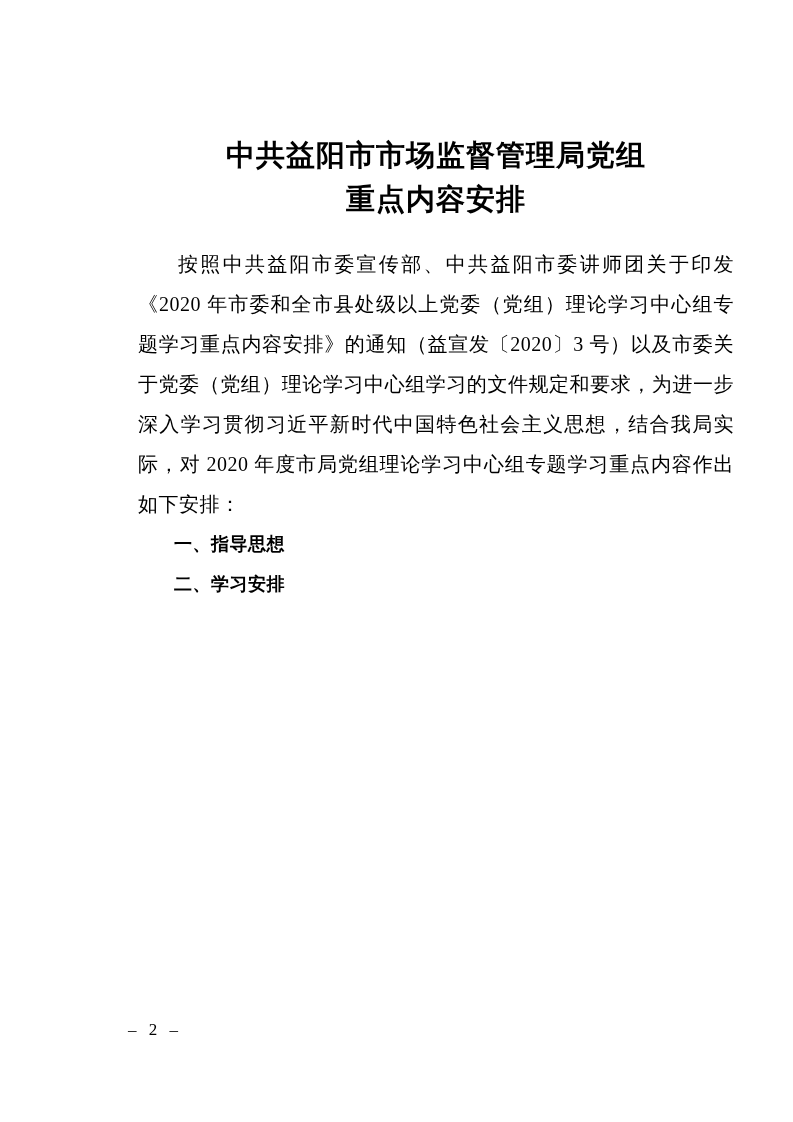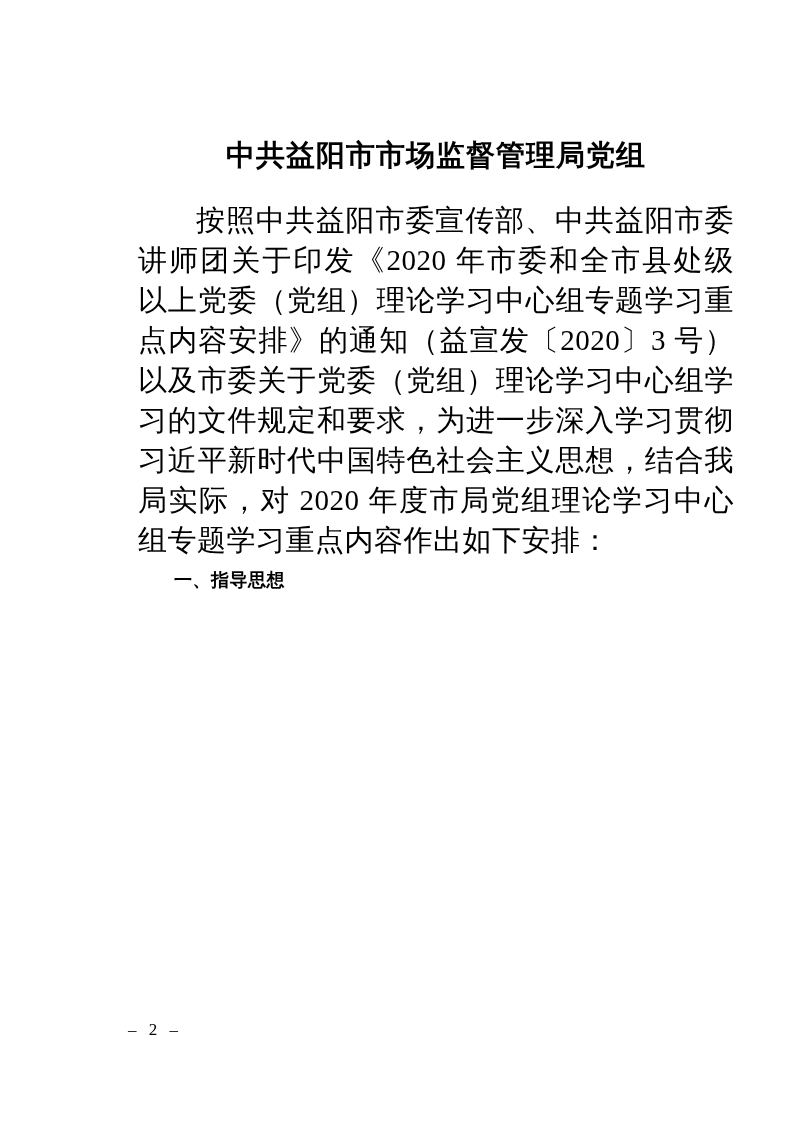--- a/index.html
+++ b/index.html
@@ -30,21 +30,21 @@
     font-size: 29px;
     line-height: 44px;
     letter-spacing: 1px;
   }
   .title-line {
     display: block;
   }
   .body-para {
     margin: 0;
     font-family: "Liberation Serif", "DejaVu Serif", serif;
-    font-size: 29px;
+    font-size: 20px;
     line-height: 40px;
     text-align: justify;
     text-justify: inter-character;
     text-indent: 2em;
     letter-spacing: 0.5px;
   }
   .first-para {
     margin-top: 23px;
   }
   .section-heading {
@@ -66,25 +66,27 @@
   }
 </style>
 </head>
 <body>
 
 <div class="page">
   <div class="content">
 
     <h1 class="doc-title">
       <span class="title-line">中共益阳市市场监督管理局党组</span>
+      <span class="title-line">重点内容安排</span>
     </h1>
 
     <p class="body-para first-para">按照中共益阳市委宣传部、中共益阳市委讲师团关于印发《2020 年市委和全市县处级以上党委（党组）理论学习中心组专题学习重点内容安排》的通知（益宣发〔2020〕3 号）以及市委关于党委（党组）理论学习中心组学习的文件规定和要求，为进一步深入学习贯彻习近平新时代中国特色社会主义思想，结合我局实际，对 2020 年度市局党组理论学习中心组专题学习重点内容作出如下安排：</p>
 
     <h2 class="section-heading">一、指导思想</h2>
 
 
+    <h2 class="section-heading">二、学习安排</h2>
 
 
   </div>
 
   <div class="page-number">– 2 –</div>
 </div>
 
 </body></html>

